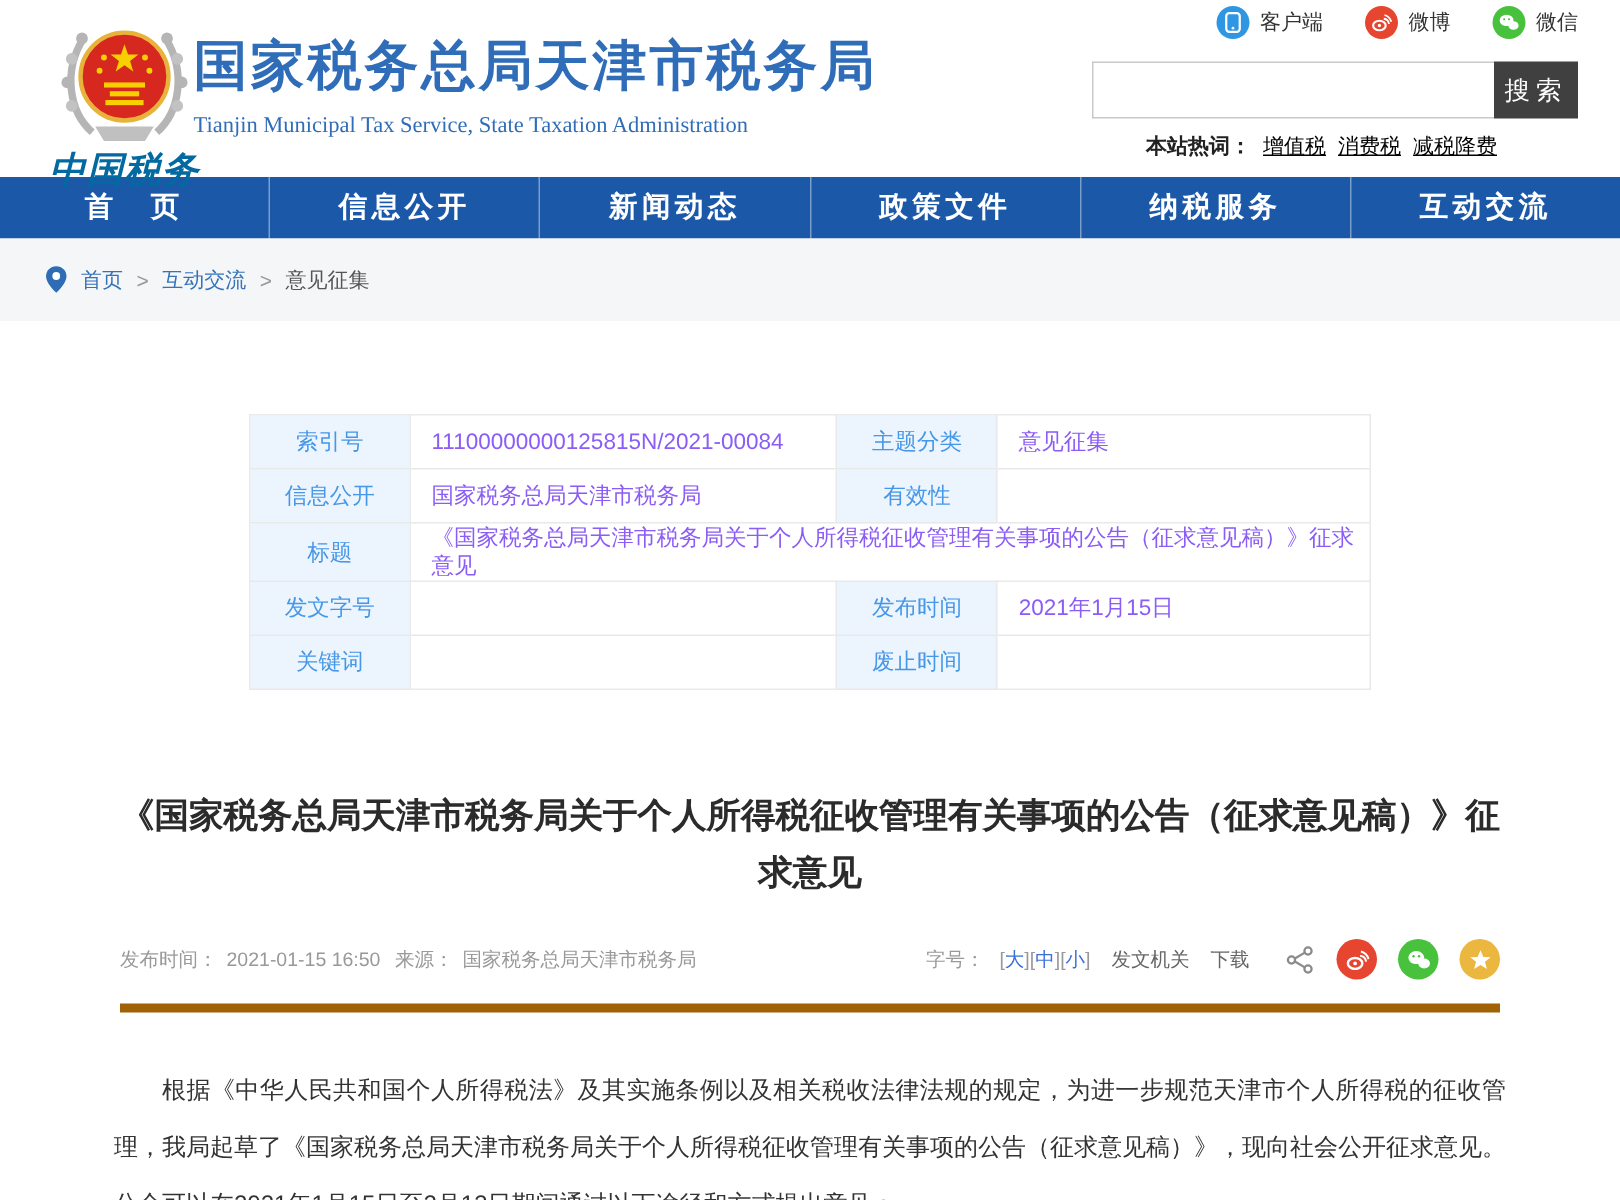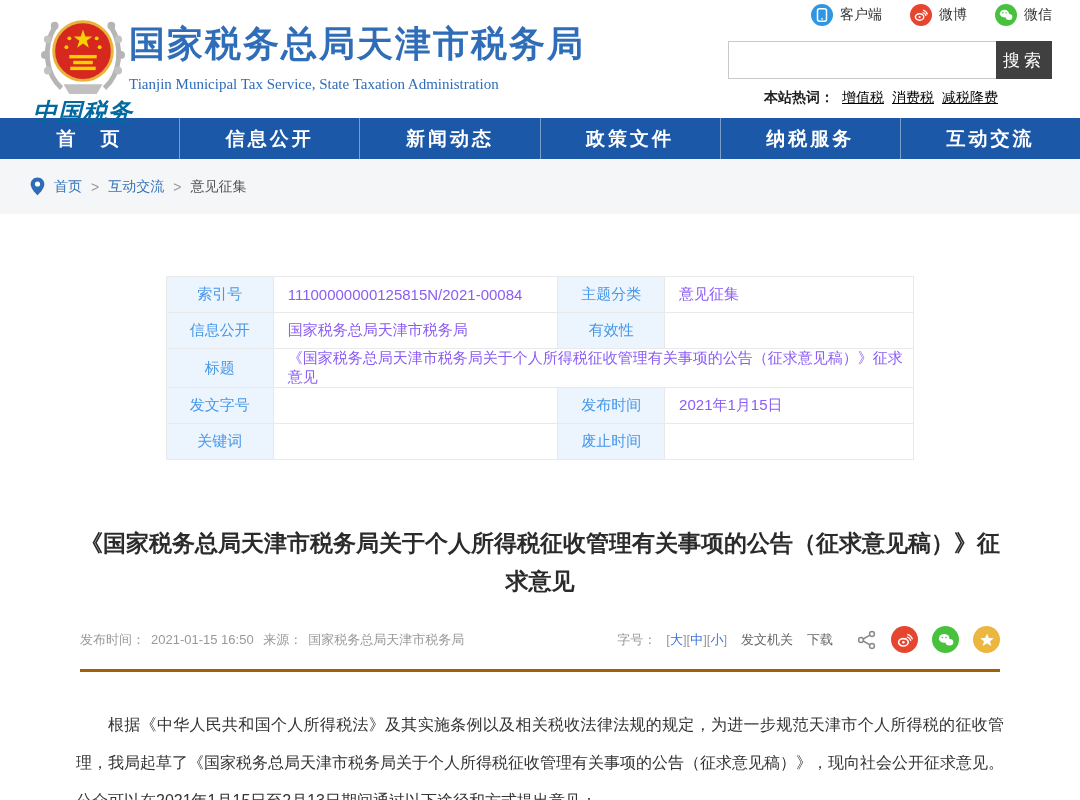--- a/index.html
+++ b/index.html
@@ -50,21 +50,21 @@
   .doc-table { width:748px; margin:0 auto; border-collapse:collapse; font-size:15px; }
   .doc-table td { border:1px solid #e9e9e9; height:36px; }
   .doc-table td.lbl { width:133px; background:#ecf5fd; color:#4697e8; text-align:center; }
   .doc-table td.val { width:307px; color:#8b5cf6; padding-left:14px; }
 
   .article-title { width:930px; margin:64px auto 0; text-align:center; font-size:23px;
                    font-weight:bold; color:#2b2b2b; line-height:38px; }
 
   .meta-row { width:920px; margin:26px auto 0; display:flex; justify-content:space-between;
               align-items:center; font-size:13px; color:#999;
-              border-bottom:3px solid #a16207; padding-bottom:16px; }
+              border-bottom:6px solid #a16207; padding-bottom:16px; }
   .meta-left span { margin-right:6px; }
   .meta-right { display:flex; align-items:center; gap:10px; color:#999; }
   .fs-group { display:flex; align-items:center; }
   .fs { text-decoration:none; cursor:pointer; }
   .fs .bk { color:#999; }
   .fs .sz { color:#3a6fd8; }
   .tool-link { color:#666; text-decoration:none; cursor:pointer; margin-left:4px; }
   .share-circle { width:27px; height:27px; border-radius:50%; display:inline-flex;
                   align-items:center; justify-content:center; cursor:pointer; margin-left:4px; }
   .share-alt { cursor:pointer; margin-left:14px; display:inline-flex; }

